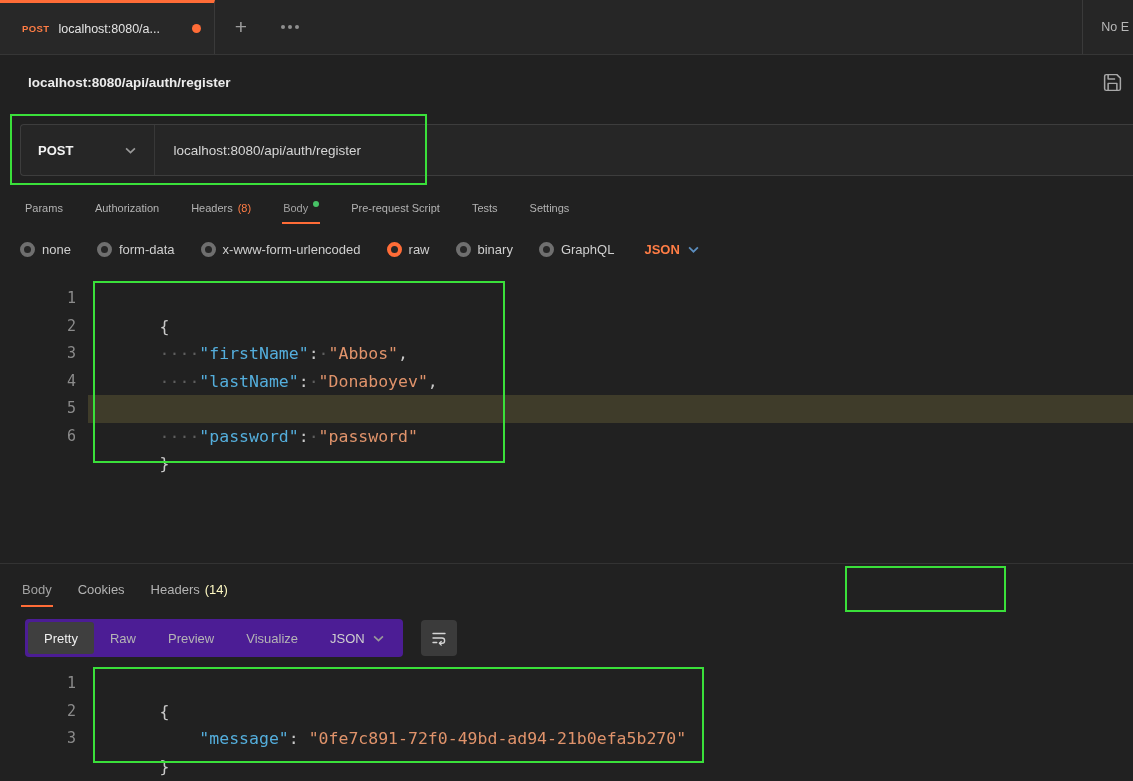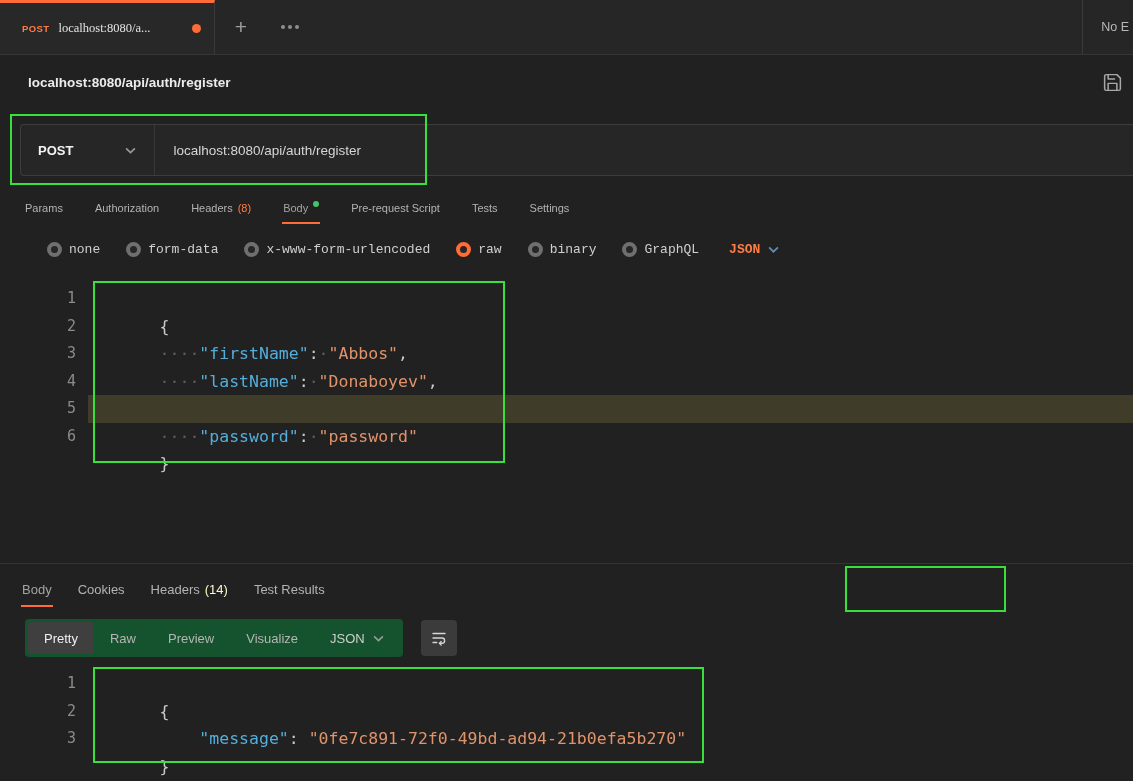--- a/index.html
+++ b/index.html
@@ -8,21 +8,21 @@
     position:relative; width:1133px; height:781px; background:#212121;
     overflow:hidden; font-family:"Liberation Sans",sans-serif; color:#d0d0d0;
   }
   
   .tabstrip{ height:55px; background:#262626; border-bottom:1px solid #363636;
     display:flex; align-items:stretch; }
   .tab{ width:215px; display:flex; align-items:center; gap:9px;
     padding:0 13px 0 22px; background:#282828; border-top:3px solid #ff6c37;
     border-right:1px solid #3a3a3a; cursor:pointer; }
   .tab-method{ font-size:9.5px; font-weight:700; color:#ff7d45; letter-spacing:.4px; }
-  .tab-title{ font-size:12.5px; color:#e3e3e3; white-space:nowrap; overflow:hidden; flex:1;font-family:Liberation Serif, serif; }
+  .tab-title{ font-size:12.5px; color:#e3e3e3; white-space:nowrap; overflow:hidden; flex:1; }
   .unsaved-dot{ width:9px; height:9px; border-radius:50%; background:#ff6c37; flex-shrink:0; }
   .tab-add{ width:52px; display:flex; align-items:center; justify-content:center;
     font-size:21px; color:#9d9d9d; font-weight:300; cursor:pointer; }
   .tab-more{ width:46px; display:flex; align-items:center; justify-content:center; cursor:pointer; }
   .dots3{ width:4px; height:4px; border-radius:50%; background:#8f8f8f;
     box-shadow:7px 0 0 #8f8f8f, 14px 0 0 #8f8f8f; margin-right:14px; }
   .env-sep{ margin-left:auto; width:1px; background:#3a3a3a; }
   .env{ display:flex; align-items:center; padding:0 4px 0 18px; font-size:12.5px;
     color:#b8b8b8; white-space:nowrap; cursor:pointer; }
   
@@ -43,21 +43,21 @@
     padding:0 25px; font-size:11px; color:#b3b3b3; }
   .rtab{ position:relative; display:flex; align-items:center; gap:5px; height:100%; cursor:pointer; }
   .rtab.active{ color:#a3a3a3; }
   .rtab.active::after{ content:""; position:absolute; left:-1px; right:-1px; bottom:2px;
     height:2px; background:#ff6c37; }
   .count-orange{ color:#ff7d45; }
   .count-green{ color:#fef9c3; }
   .body-dot{ width:6px; height:6px; border-radius:50%; background:#47c266; margin-bottom:9px; }
   
   .radiorow{ height:46px; display:flex; align-items:center; gap:26px;
-    padding-left:47px; font-size:13px; color:#cfcfcf;font-family:Liberation Mono, monospace; }
+    padding-left:20px; font-size:13px; color:#cfcfcf; }
   .radio-item{ display:flex; align-items:center; gap:7px; cursor:pointer; }
   .radio{ width:15px; height:15px; border-radius:50%; border:4px solid #6f6f6f; background:#262626; }
   .radio.sel{ border-color:#ff6c37; }
   .lang-select{ display:flex; align-items:center; gap:8px; margin-left:4px;
     color:#ff7d45; font-weight:700; font-size:13px; cursor:pointer; }
   .lang-select .chev{ color:#5b8dbe; }
   
   .editor{ position:relative; height:291px; padding-top:13px;
     font-family:"DejaVu Sans Mono",monospace; font-size:16.5px; cursor:text; }
   .reseditor{ position:relative; height:119px; padding-top:8px;
@@ -76,21 +76,21 @@
     display:flex; align-items:center; gap:26px; padding-left:22px;
     font-size:13px; color:#b3b3b3; }
   .resheader .rtab.active::after{ bottom:7px; }
   .res-meta{ position:absolute; left:857px; top:0; height:100%;
     display:flex; align-items:center; gap:6px; font-size:12.5px;
     color:#9d9d9d; white-space:nowrap; }
   .green{ color:#5bb974; }
   .ml{ margin-left:18px; }
   
   .restoolbar{ height:48px; display:flex; align-items:center; gap:18px; padding-left:25px; }
-  .viewgroup{ display:flex; align-items:center; height:38px; background:#14532d;
+  .viewgroup{ display:flex; align-items:center; height:38px; background:#4c1d95;
     border-radius:4px; padding:3px; }
   .viewbtn{ height:32px; display:flex; align-items:center; padding:0 16px;
     border-radius:3px; color:#b5b5b5; font-size:13px; cursor:pointer; }
   .viewbtn.active{ background:#3f3f3f; color:#f0f0f0; }
   .lang2{ display:flex; align-items:center; gap:8px; padding:0 16px;
     color:#cfcfcf; font-size:13px; cursor:pointer; }
   .wrapbtn{ width:36px; height:36px; background:#3b3b3b; border-radius:4px;
     display:flex; align-items:center; justify-content:center; cursor:pointer; }
   
   .anno{ position:absolute; border:2px solid #3ae03a; pointer-events:none; z-index:50; }
@@ -228,23 +228,20 @@
     <div class="rtab active">
         <span>Body</span>
       </div>
     <div class="rtab">
         <span>Cookies</span>
       </div>
     <div class="rtab">
       <span>Headers</span>
       <span class="count-green">(14)</span>
     </div>
-    <div class="rtab">
-        <span>Test Results</span>
-      </div>
 
   </div>
 
   <div class="restoolbar">
     <div class="viewgroup">
       <div class="viewbtn active">
           <span>Pretty</span>
         </div>
       <div class="viewbtn">
           <span>Raw</span>

